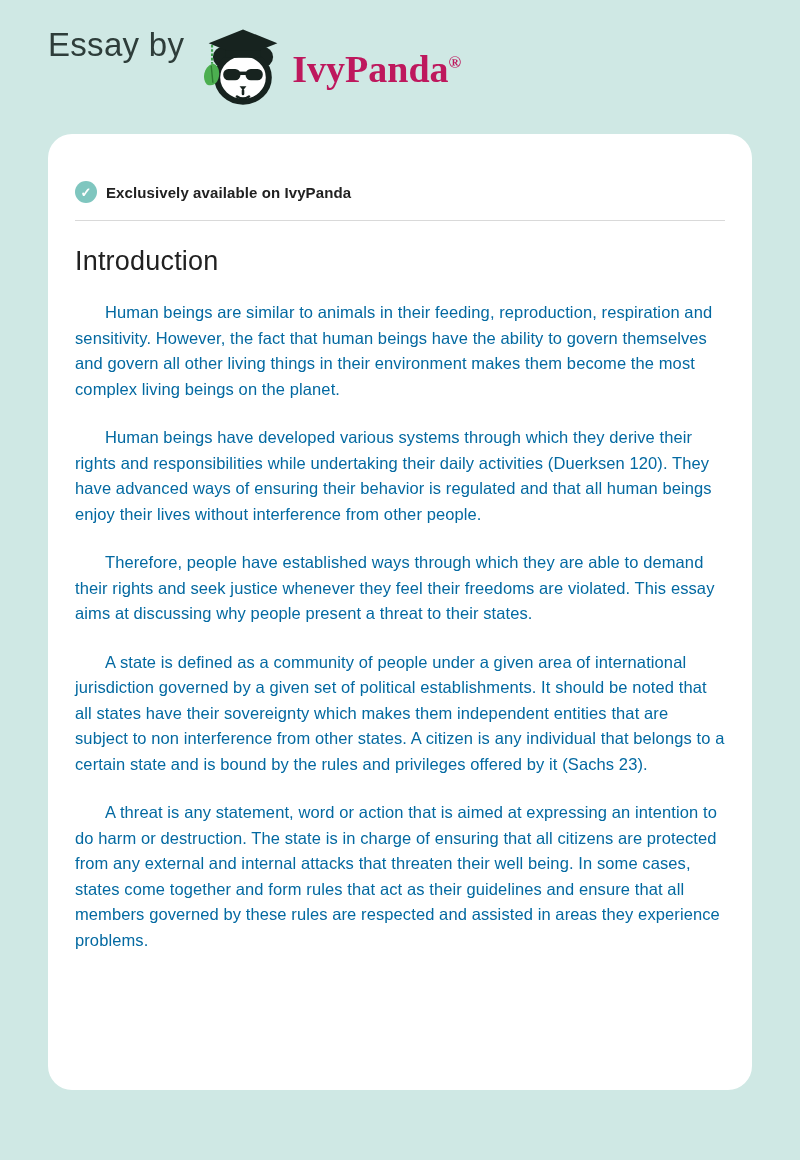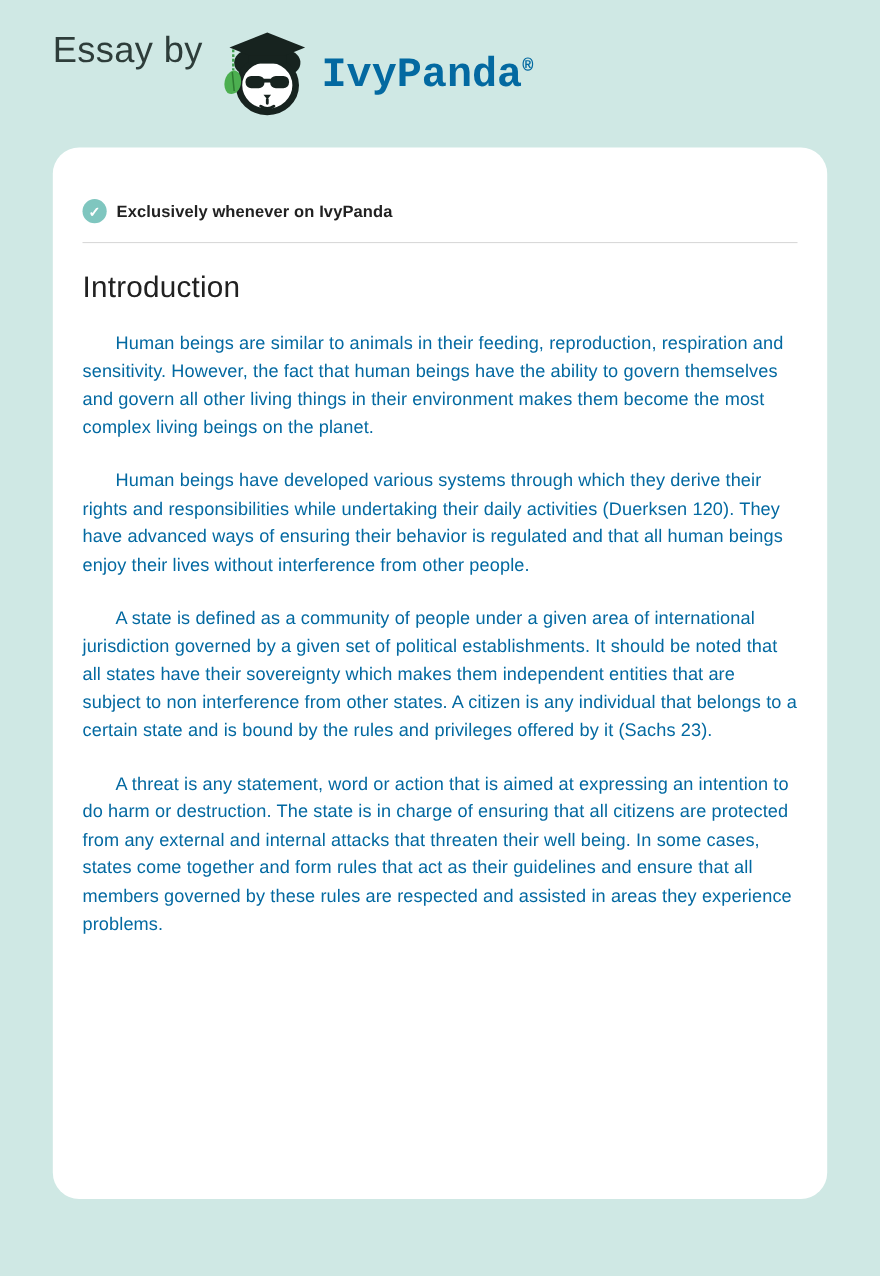--- a/index.html
+++ b/index.html
@@ -22,24 +22,24 @@
   }
   .logo-link {
     display: flex;
     align-items: center;
     margin-left: 16px;
     text-decoration: none;
     cursor: pointer;
   }
   .logo-svg { width: 86px; height: 86px; display: block; }
   .brand {
-    font-family: Liberation Mono, monospace;
+    font-family: Liberation Serif, serif;
     font-weight: 700;
     font-size: 38px;
-    color: #0369a1;
+    color: #be185d;
     margin-left: 6px;
     line-height: 1;
   }
   .brand sup {
     font-size: 17px;
     font-weight: 700;
     vertical-align: super;
     line-height: 0;
   }
   .card {
@@ -133,26 +133,27 @@
       </svg>
     </span>
     <span class="brand"><span>IvyPanda</span><sup>®</sup></span>
   </span>
 </div>
 
 <div class="card">
 
   <div class="badge-row">
     <span class="check-circle">✓</span>
-    <span class="badge-label">Exclusively whenever on IvyPanda</span>
+    <span class="badge-label">Exclusively available on IvyPanda</span>
   </div>
 
   <hr class="divider">
 
   <h2 class="section-heading">Introduction</h2>
 
   <div class="essay-body">
     <p>Human beings are similar to animals in their feeding, reproduction, respiration and sensitivity. However, the fact that human beings have the ability to govern themselves and govern all other living things in their environment makes them become the most complex living beings on the planet.</p>
     <p>Human beings have developed various systems through which they derive their rights and responsibilities while undertaking their daily activities (Duerksen 120). They have advanced ways of ensuring their behavior is regulated and that all human beings enjoy their lives without interference from other people.</p>
+    <p>Therefore, people have established ways through which they are able to demand their rights and seek justice whenever they feel their freedoms are violated. This essay aims at discussing why people present a threat to their states.</p>
     <p>A state is defined as a community of people under a given area of international jurisdiction governed by a given set of political establishments. It should be noted that all states have their sovereignty which makes them independent entities that are subject to non interference from other states. A citizen is any individual that belongs to a certain state and is bound by the rules and privileges offered by it (Sachs 23).</p>
     <p>A threat is any statement, word or action that is aimed at expressing an intention to do harm or destruction. The state is in charge of ensuring that all citizens are protected from any external and internal attacks that threaten their well being. In some cases, states come together and form rules that act as their guidelines and ensure that all members governed by these rules are respected and assisted in areas they experience problems.</p>
   </div>
 </div>
 
 </body></html>

